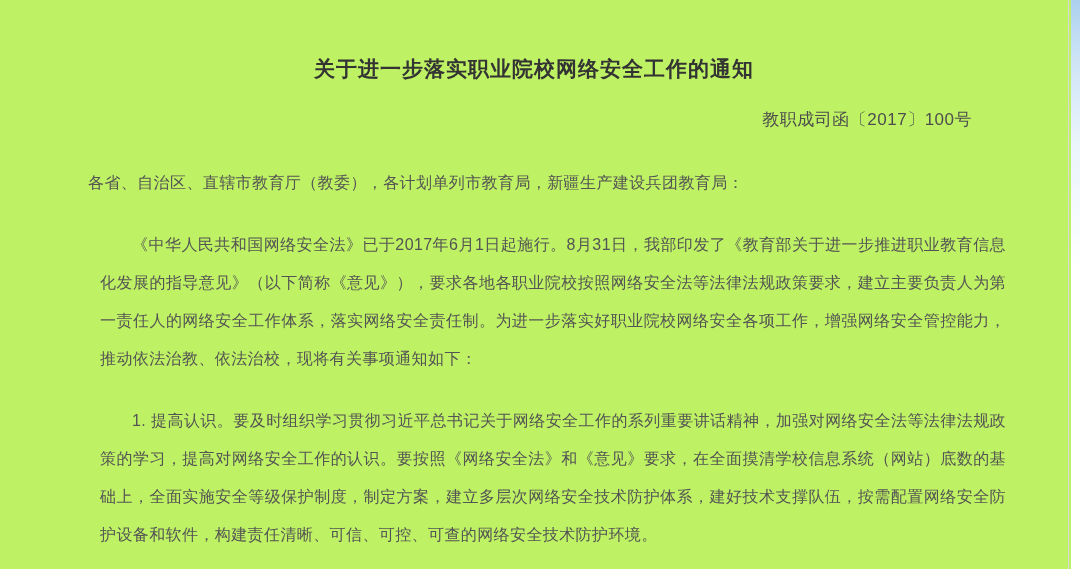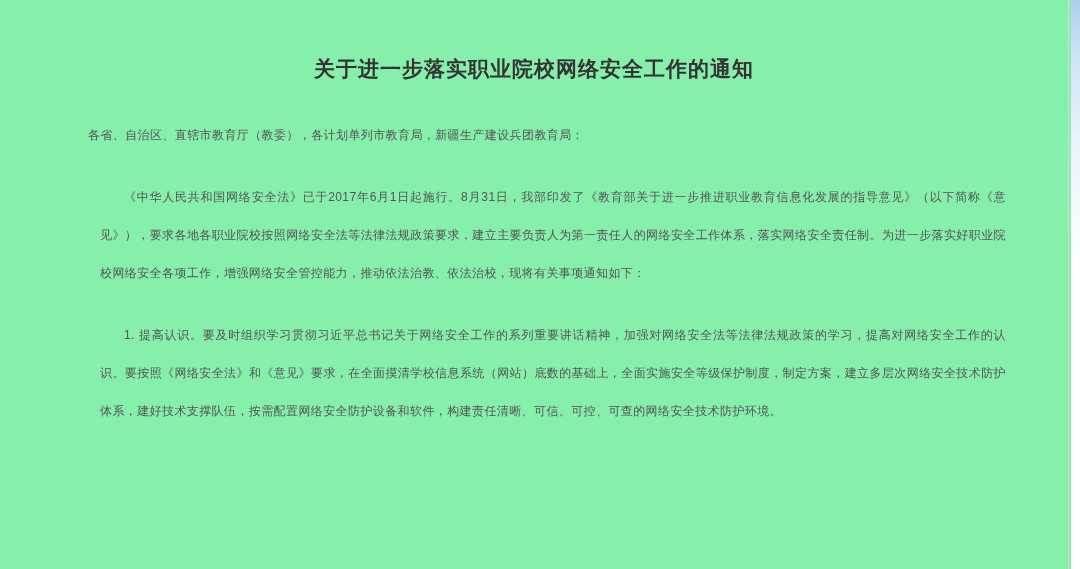--- a/index.html
+++ b/index.html
@@ -5,21 +5,21 @@
   html, body {
     margin: 0;
     padding: 0;
     background: #ffffff;
     font-family: "Liberation Sans", "DejaVu Sans", sans-serif;
   }
   .page {
     position: relative;
     width: 1080px;
     height: 569px;
-    background: #86efac;
+    background: #bef264;
     overflow: hidden;
   }
   
   .edge-rule {
     position: absolute;
     top: 0;
     right: 11px;
     width: 1px;
     height: 100%;
     background: #d8d8d8;
@@ -53,21 +53,21 @@
     margin: 0;
     padding: 24px 96px 0 0;
     text-align: right;
     font-size: 17px;
     color: #4d4d4d;
     letter-spacing: 0.5px;
     line-height: 24px;
   }
   .doc-body {
     padding: 0 50px 0 88px;
-    font-size: 12px;
+    font-size: 16px;
     color: #545454;
     letter-spacing: 0.4px;
   }
   .salutation {
     margin: 0;
     margin-top: 32px;
     line-height: 38px;
   }
   .para {
     margin: 12px;
@@ -78,20 +78,21 @@
   }
 </style>
 </head>
 <body>
 
 <div class="page">
 
   <div class="doc">
     <h1 class="doc-title">关于进一步落实职业院校网络安全工作的通知</h1>
 
+    <div class="doc-number">教职成司函〔2017〕100号</div>
 
     <div class="doc-body">
       <p class="salutation">各省、自治区、直辖市教育厅（教委），各计划单列市教育局，新疆生产建设兵团教育局：</p>
 
       <p class="para">《中华人民共和国网络安全法》已于2017年6月1日起施行。8月31日，我部印发了《教育部关于进一步推进职业教育信息化发展的指导意见》（以下简称《意见》），要求各地各职业院校按照网络安全法等法律法规政策要求，建立主要负责人为第一责任人的网络安全工作体系，落实网络安全责任制。为进一步落实好职业院校网络安全各项工作，增强网络安全管控能力，推动依法治教、依法治校，现将有关事项通知如下：</p>
 
       <p class="para">1. 提高认识。要及时组织学习贯彻习近平总书记关于网络安全工作的系列重要讲话精神，加强对网络安全法等法律法规政策的学习，提高对网络安全工作的认识。要按照《网络安全法》和《意见》要求，在全面摸清学校信息系统（网站）底数的基础上，全面实施安全等级保护制度，制定方案，建立多层次网络安全技术防护体系，建好技术支撑队伍，按需配置网络安全防护设备和软件，构建责任清晰、可信、可控、可查的网络安全技术防护环境。</p>
     </div>
   </div>
 

